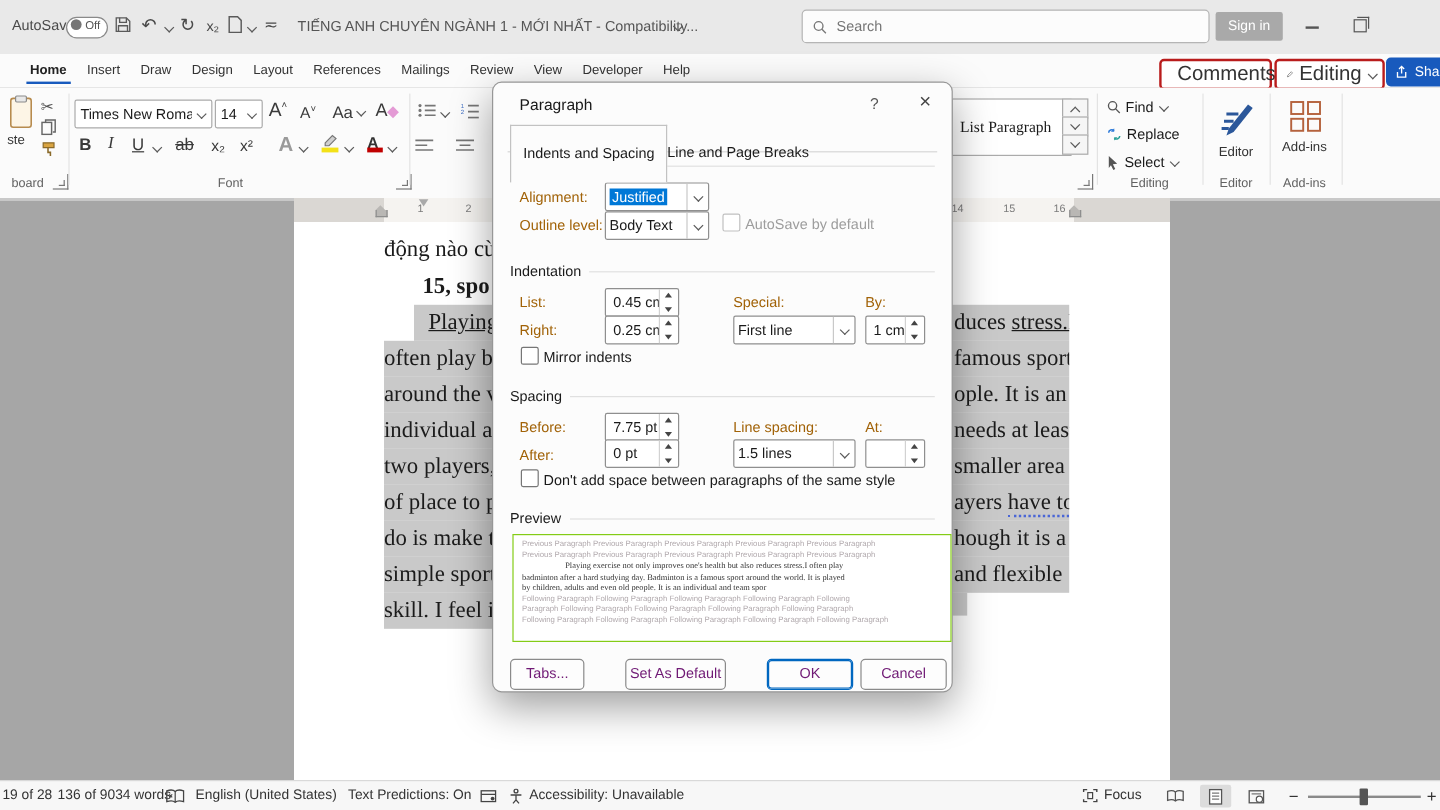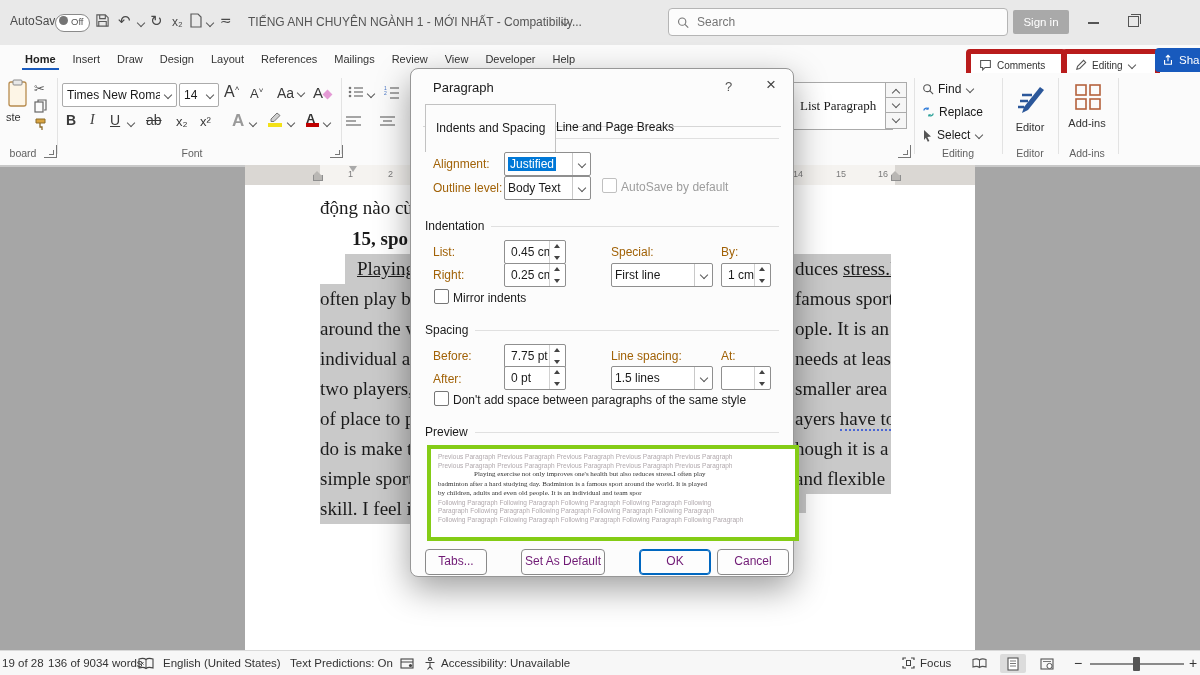--- a/index.html
+++ b/index.html
@@ -24,22 +24,22 @@
         text-align:center;line-height:24px;font-size:11.5px;border-radius:2px;}
   .win-min{position:absolute;left:1088px;top:22px;width:11px;height:1.5px;background:#555;}
   .win-rest{position:absolute;left:1128px;top:16px;width:9px;height:9px;border:1.2px solid #555;background:#e9e9e9;}
   .win-rest::before{content:"";position:absolute;left:1.5px;top:-3.5px;width:9px;height:9px;border:1.2px solid #555;
         border-bottom:none;border-left:none;}
   
   .tabrow{position:absolute;left:0;top:45px;width:1200px;height:28px;background:#fbfbfb;display:flex;
         align-items:center;padding-left:22px;gap:11px;}
   .rtab{font-size:11px;color:#333;padding:5px 3px 6px;white-space:nowrap;}
   .rtab.active{font-weight:bold;color:#222;border-bottom:2.5px solid #185abd;padding-bottom:3.5px;}
-  .pillbtn{position:absolute;top:49px;height:22px;border:5px solid #b91c1c;border-radius:4px;background:#fff;
-        display:flex;align-items:center;gap:5px;padding:0 8px;font-size:10px;color:#333;}
+  .pillbtn{position:absolute;top:49px;height:22px;border:2px solid #b91c1c;border-radius:4px;background:#fff;
+        display:flex;align-items:center;gap:5px;padding:0 8px;font-size:17px;color:#333;}
   .sharebtn{position:absolute;left:1155px;top:48px;width:60px;height:24px;background:#185abd;border-radius:4px;
         color:#fff;display:flex;align-items:center;gap:5px;padding:0 7px;font-size:11.5px;overflow:hidden;}
   
   .ribbon{position:absolute;left:0;top:73px;width:1200px;height:92px;background:#fbfbfb;border-bottom:2px solid #c9c9c9;}
   .vsep{position:absolute;top:5px;height:76px;width:1px;background:#e3e3e3;}
   .glabel{position:absolute;top:74px;font-size:10.5px;color:#616161;text-align:center;white-space:nowrap;}
   .launcher{position:absolute;top:72px;font-size:10px;color:#666;width:12px;height:12px;border-right:1.2px solid #777;
         border-bottom:1.2px solid #777;}
   .launcher::after{content:"";position:absolute;right:2px;bottom:2px;width:4px;height:4px;
         border-right:1.2px solid #777;border-bottom:1.2px solid #777;transform:rotate(-0deg);}
@@ -95,21 +95,21 @@
   .spin .sb i.dn::after{content:"";position:absolute;left:3.5px;top:3.5px;border:3.5px solid transparent;
         border-top:4.5px solid #444;border-bottom:none;}
   .dsel{position:absolute;height:22px;background:#fff;border:1px solid #8f8f8f;border-radius:2px;display:flex;align-items:center;}
   .dsel .cv{flex:1;padding:0 3px;white-space:nowrap;overflow:hidden;}
   .dsel .cv .selblue{background:#0078d7;color:#fff;padding:1px 2px;}
   .dsel .cd{width:17px;align-self:stretch;border-left:1px solid #c9c9c9;display:flex;align-items:center;justify-content:center;}
   .cbx{position:absolute;width:13px;height:13px;border:1px solid #767676;border-radius:2px;background:#fff;}
   .cbx.dis{border-color:#c0c0c0;}
   .cbl{position:absolute;color:#1a1a1a;white-space:nowrap;}
   .cbl.dis{color:#9d9d9d;}
-  .pvbox{position:absolute;left:16px;top:376px;width:350px;height:80px;border:4px solid #84cc16;background:#fff;
+  .pvbox{position:absolute;left:16px;top:376px;width:350px;height:80px;border:1px solid #84cc16;background:#fff;
         overflow:hidden;padding:4px 7px;}
   .pv-g{font-size:6.5px;line-height:8.5px;color:#b1a9ad;white-space:nowrap;overflow:hidden;}
   .pv-b{font-size:7px;line-height:9.5px;color:#333;font-family:"Liberation Serif","DejaVu Serif",serif;
         white-space:nowrap;overflow:hidden;}
   .dbtn{position:absolute;height:24px;border:1px solid #8a8a8a;border-radius:4px;background:#fdfdfd;
         text-align:center;line-height:22px;color:#701a75;}
   .dbtn.primary{border-color:#0067c0;box-shadow:0 0 0 1px #0067c0 inset;}
   
   .statusbar{position:absolute;left:0;top:650px;width:1200px;height:25px;background:#f7f7f7;border-top:1px solid #d9d9d9;}
   .sb-t{position:absolute;top:6px;font-size:11.5px;color:#333;white-space:nowrap;}

